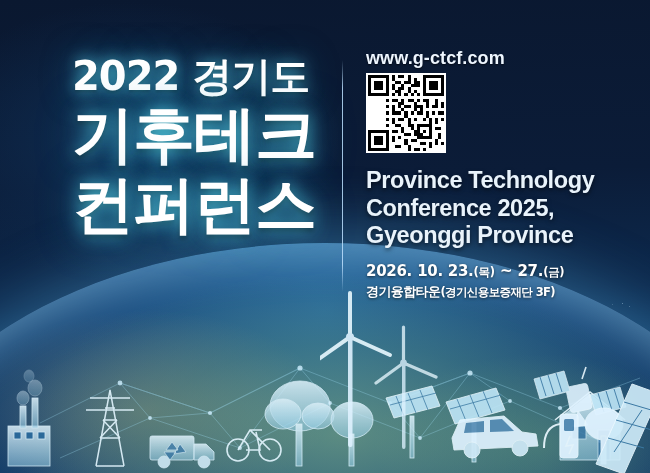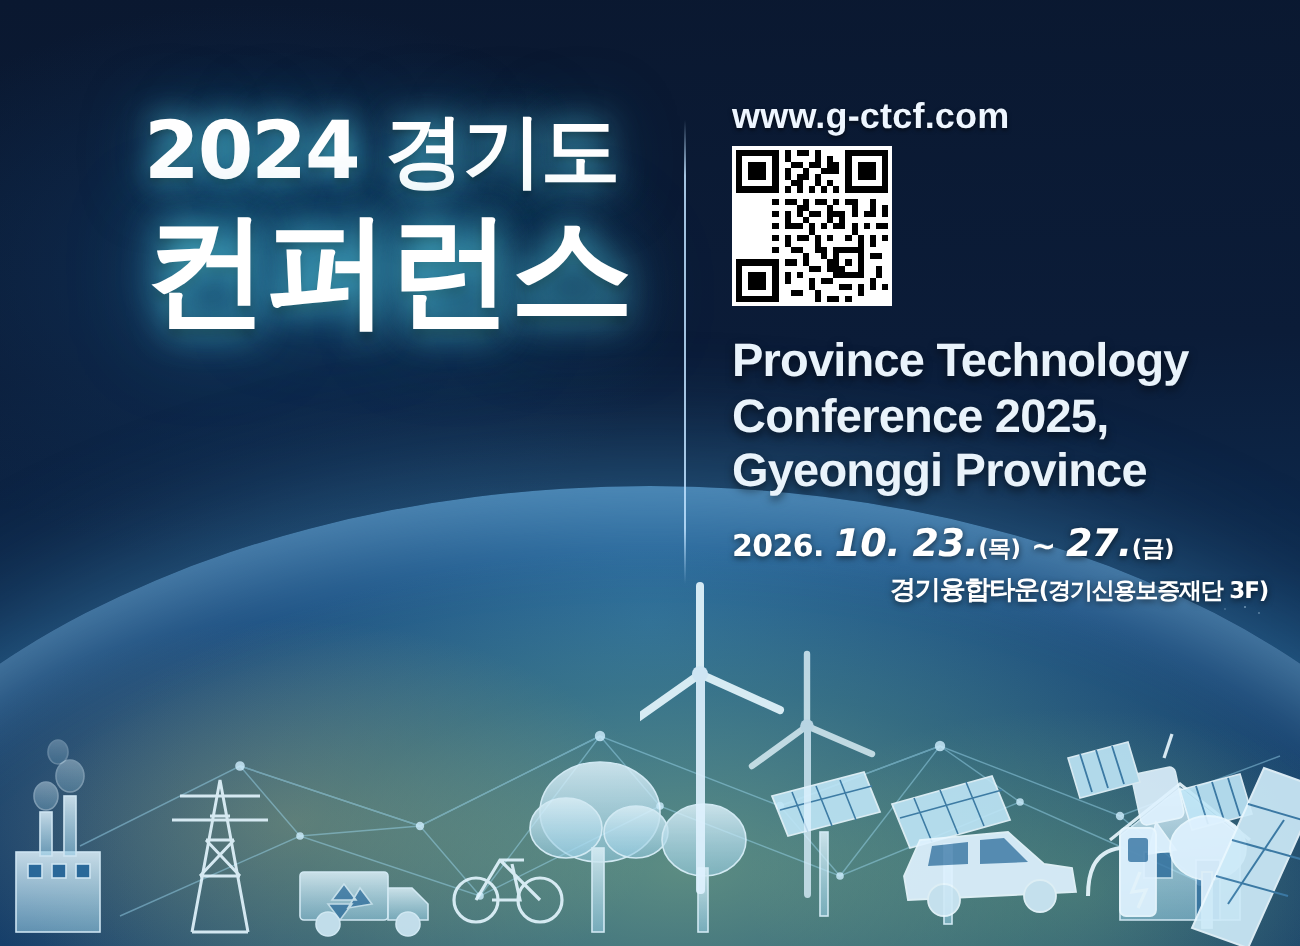--- a/index.html
+++ b/index.html
@@ -79,27 +79,26 @@
     margin-top:14px;
     font-size:23.5px;line-height:27.5px;font-weight:bold;color:#e9f3fb;
     letter-spacing:-.4px;text-shadow:0 2px 4px rgba(0,0,0,.55);
   }
   .date-line{
     margin-top:11px;color:#ffffff;font-weight:bold;letter-spacing:-.3px;
     text-shadow:0 1px 3px rgba(0,0,0,.6);white-space:nowrap;
     font-family:"DejaVu Sans","Liberation Sans",sans-serif;
   }
   .d-year{font-size:15px;}
-  .d-big{font-size:19px;font-style:italic;}
+  .d-big{font-size:15px;}
   .d-small{font-size:11.5px;}
   .venue{
     margin-top:3px;color:#ffffff;font-size:13px;font-weight:bold;letter-spacing:-.6px;
     text-shadow:0 1px 3px rgba(0,0,0,.6);white-space:nowrap;
     font-family:"DejaVu Sans","Liberation Sans",sans-serif;
-    text-align:right;
   }
   .venue .sub{font-size:11.5px;}
 </style>
 </head>
 <body>
 
 <div class="poster">
 
   <div class="stars" id="stars">
       <div class="star" style="width: 2.1665px; height: 2.1665px; left: 190.916px; top: 373.359px; opacity: 0.25;"></div>
@@ -340,21 +339,22 @@
     <g opacity="0.92">
       <path d="M8,84 L44,4 L72,14 L36,94 Z" fill="#cdeaf8" stroke="#eaf8ff" stroke-width="1"></path>
       <path d="M20,58 L56,68 M28,40 L64,50 M36,22 L70,32" stroke="#3d7ca8" stroke-width="1" fill="none"></path>
       <path d="M26,72 L54,30" stroke="#3d7ca8" stroke-width="1" fill="none"></path>
     </g>
   </svg>
 
   <div class="divider"></div>
 
   <div class="title-ko">
-    <div class="t-line1">2024 경기도</div>
+    <div class="t-line1">2022 경기도</div>
+    <div class="t-line2">기후테크</div>
     <div class="t-line3">컨퍼런스</div>
   </div>
 
   <div class="right-col">
 
     <div class="url">www.g-ctcf.com</div>
 
     <div class="qr">
       <svg viewBox="0 0 25 25" shape-rendering="crispEdges">
         <rect width="25" height="25" fill="#ffffff"></rect>

